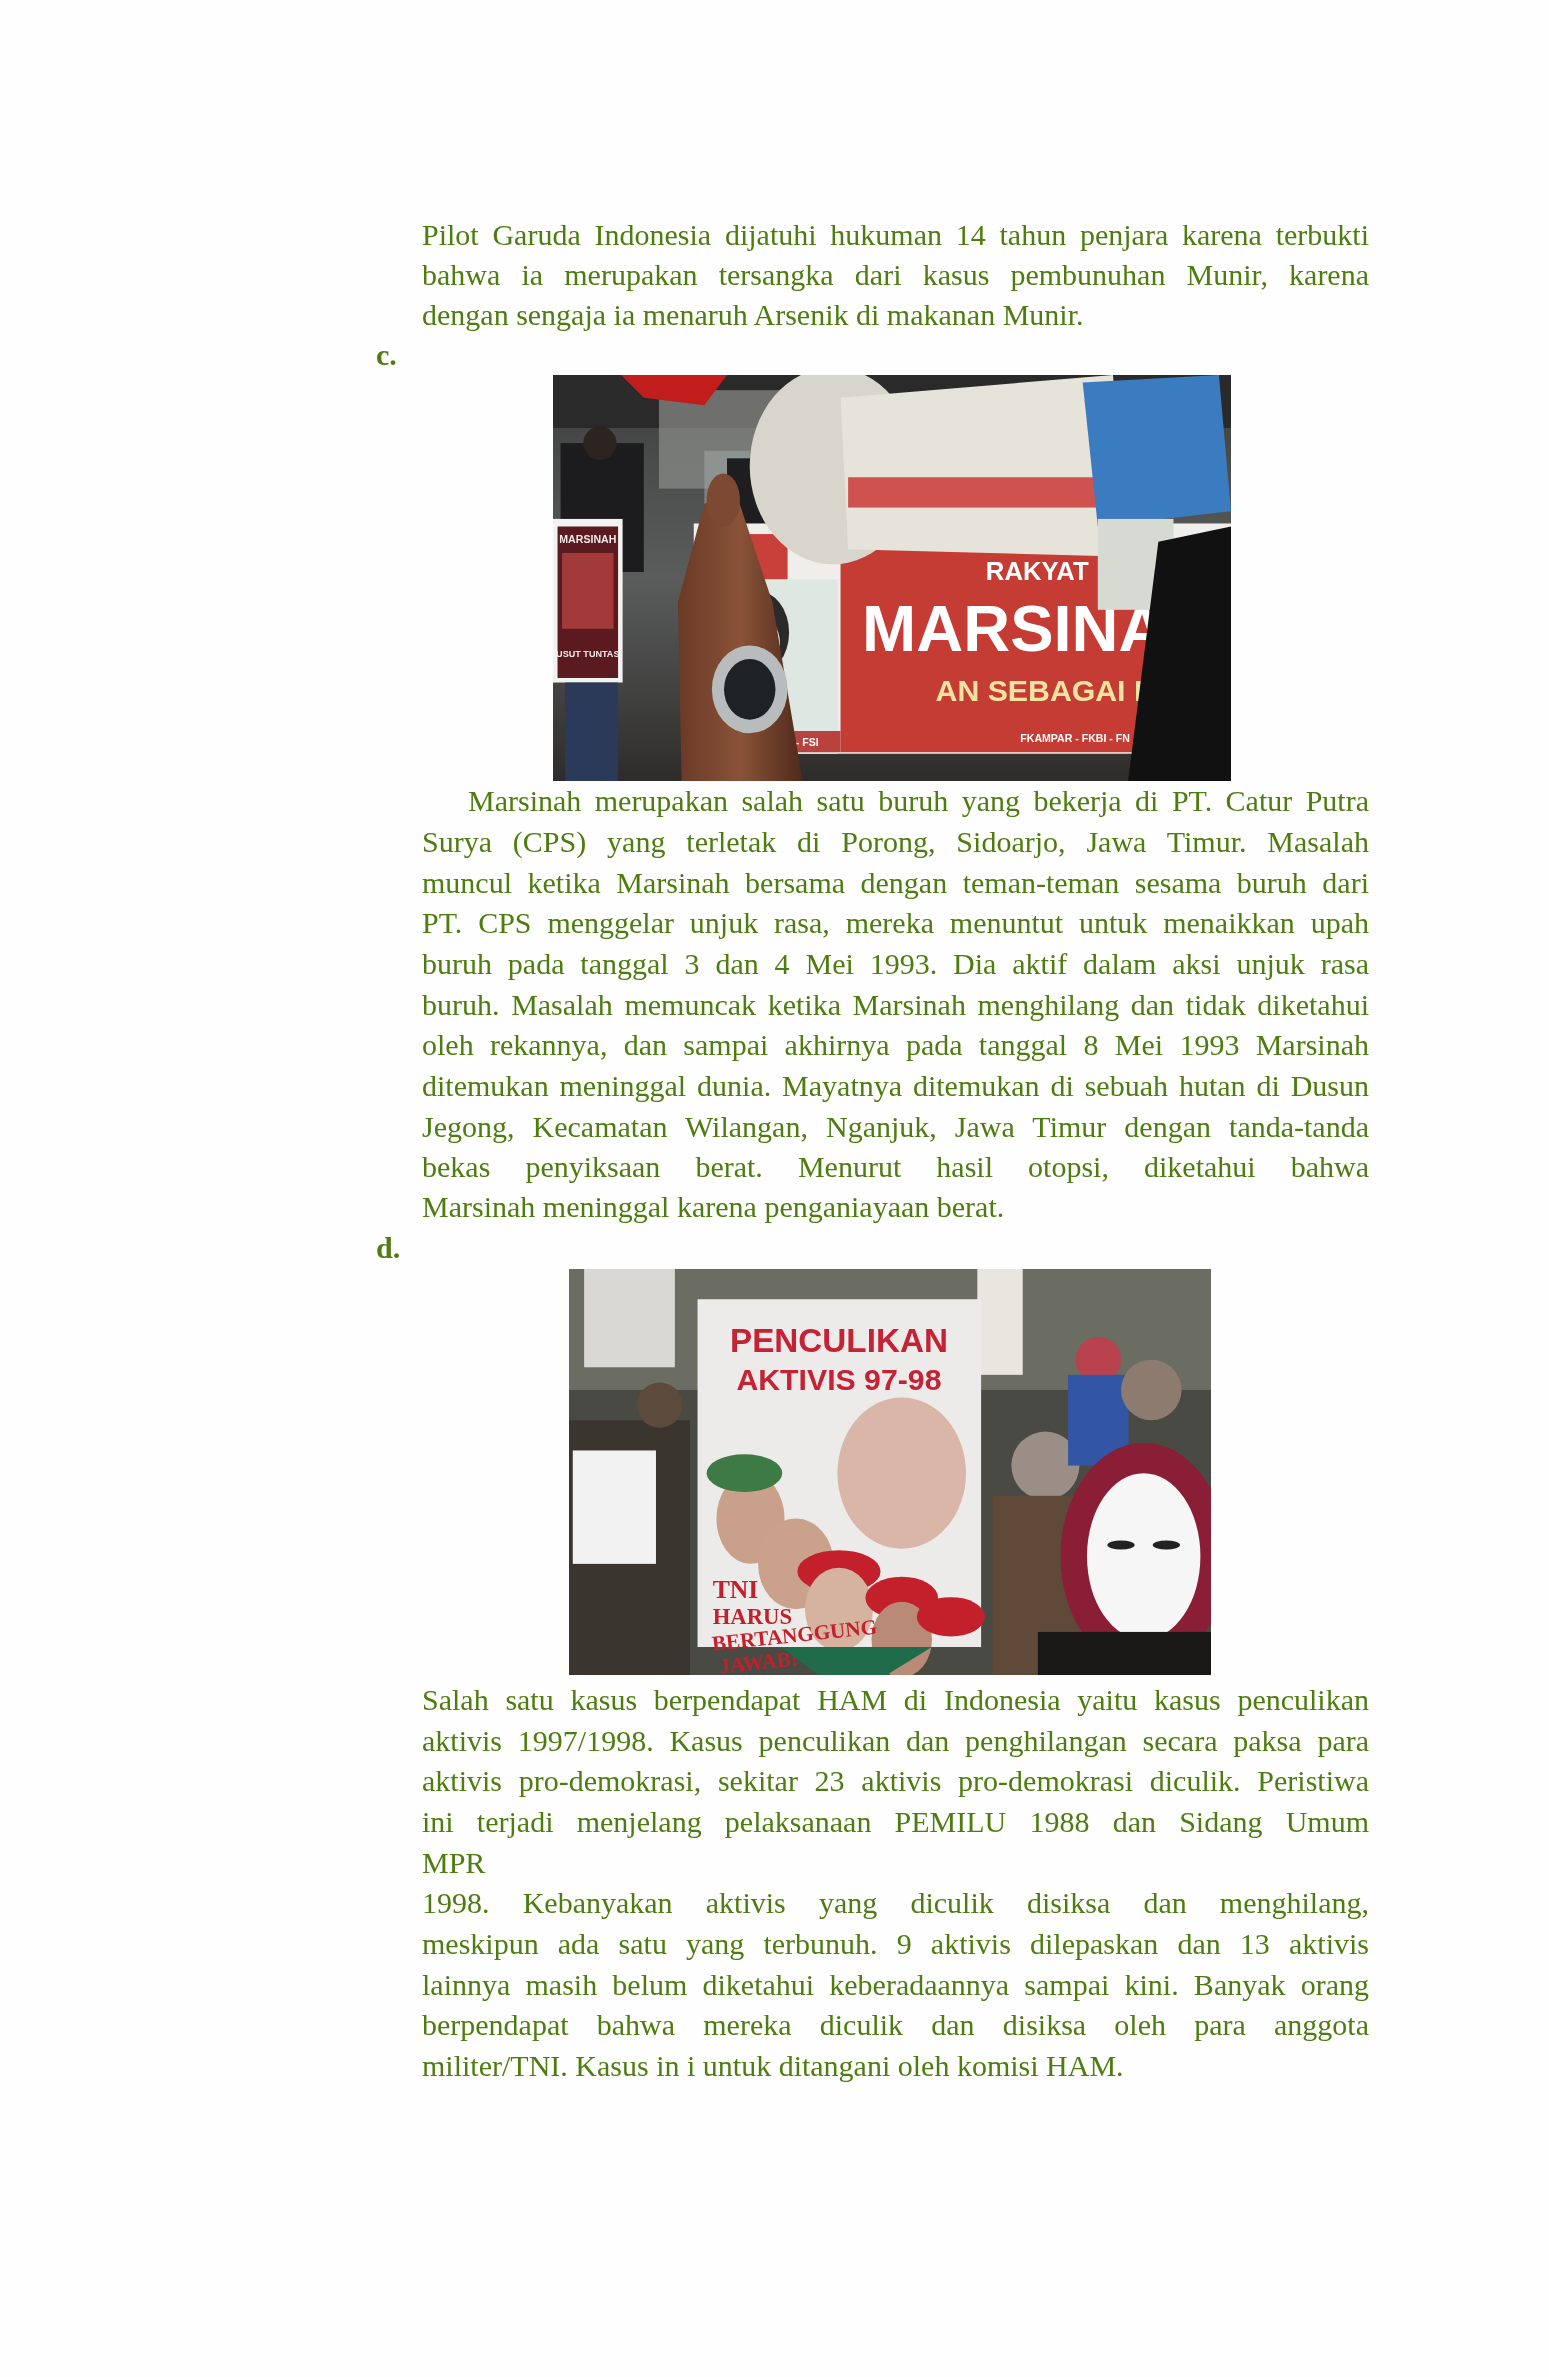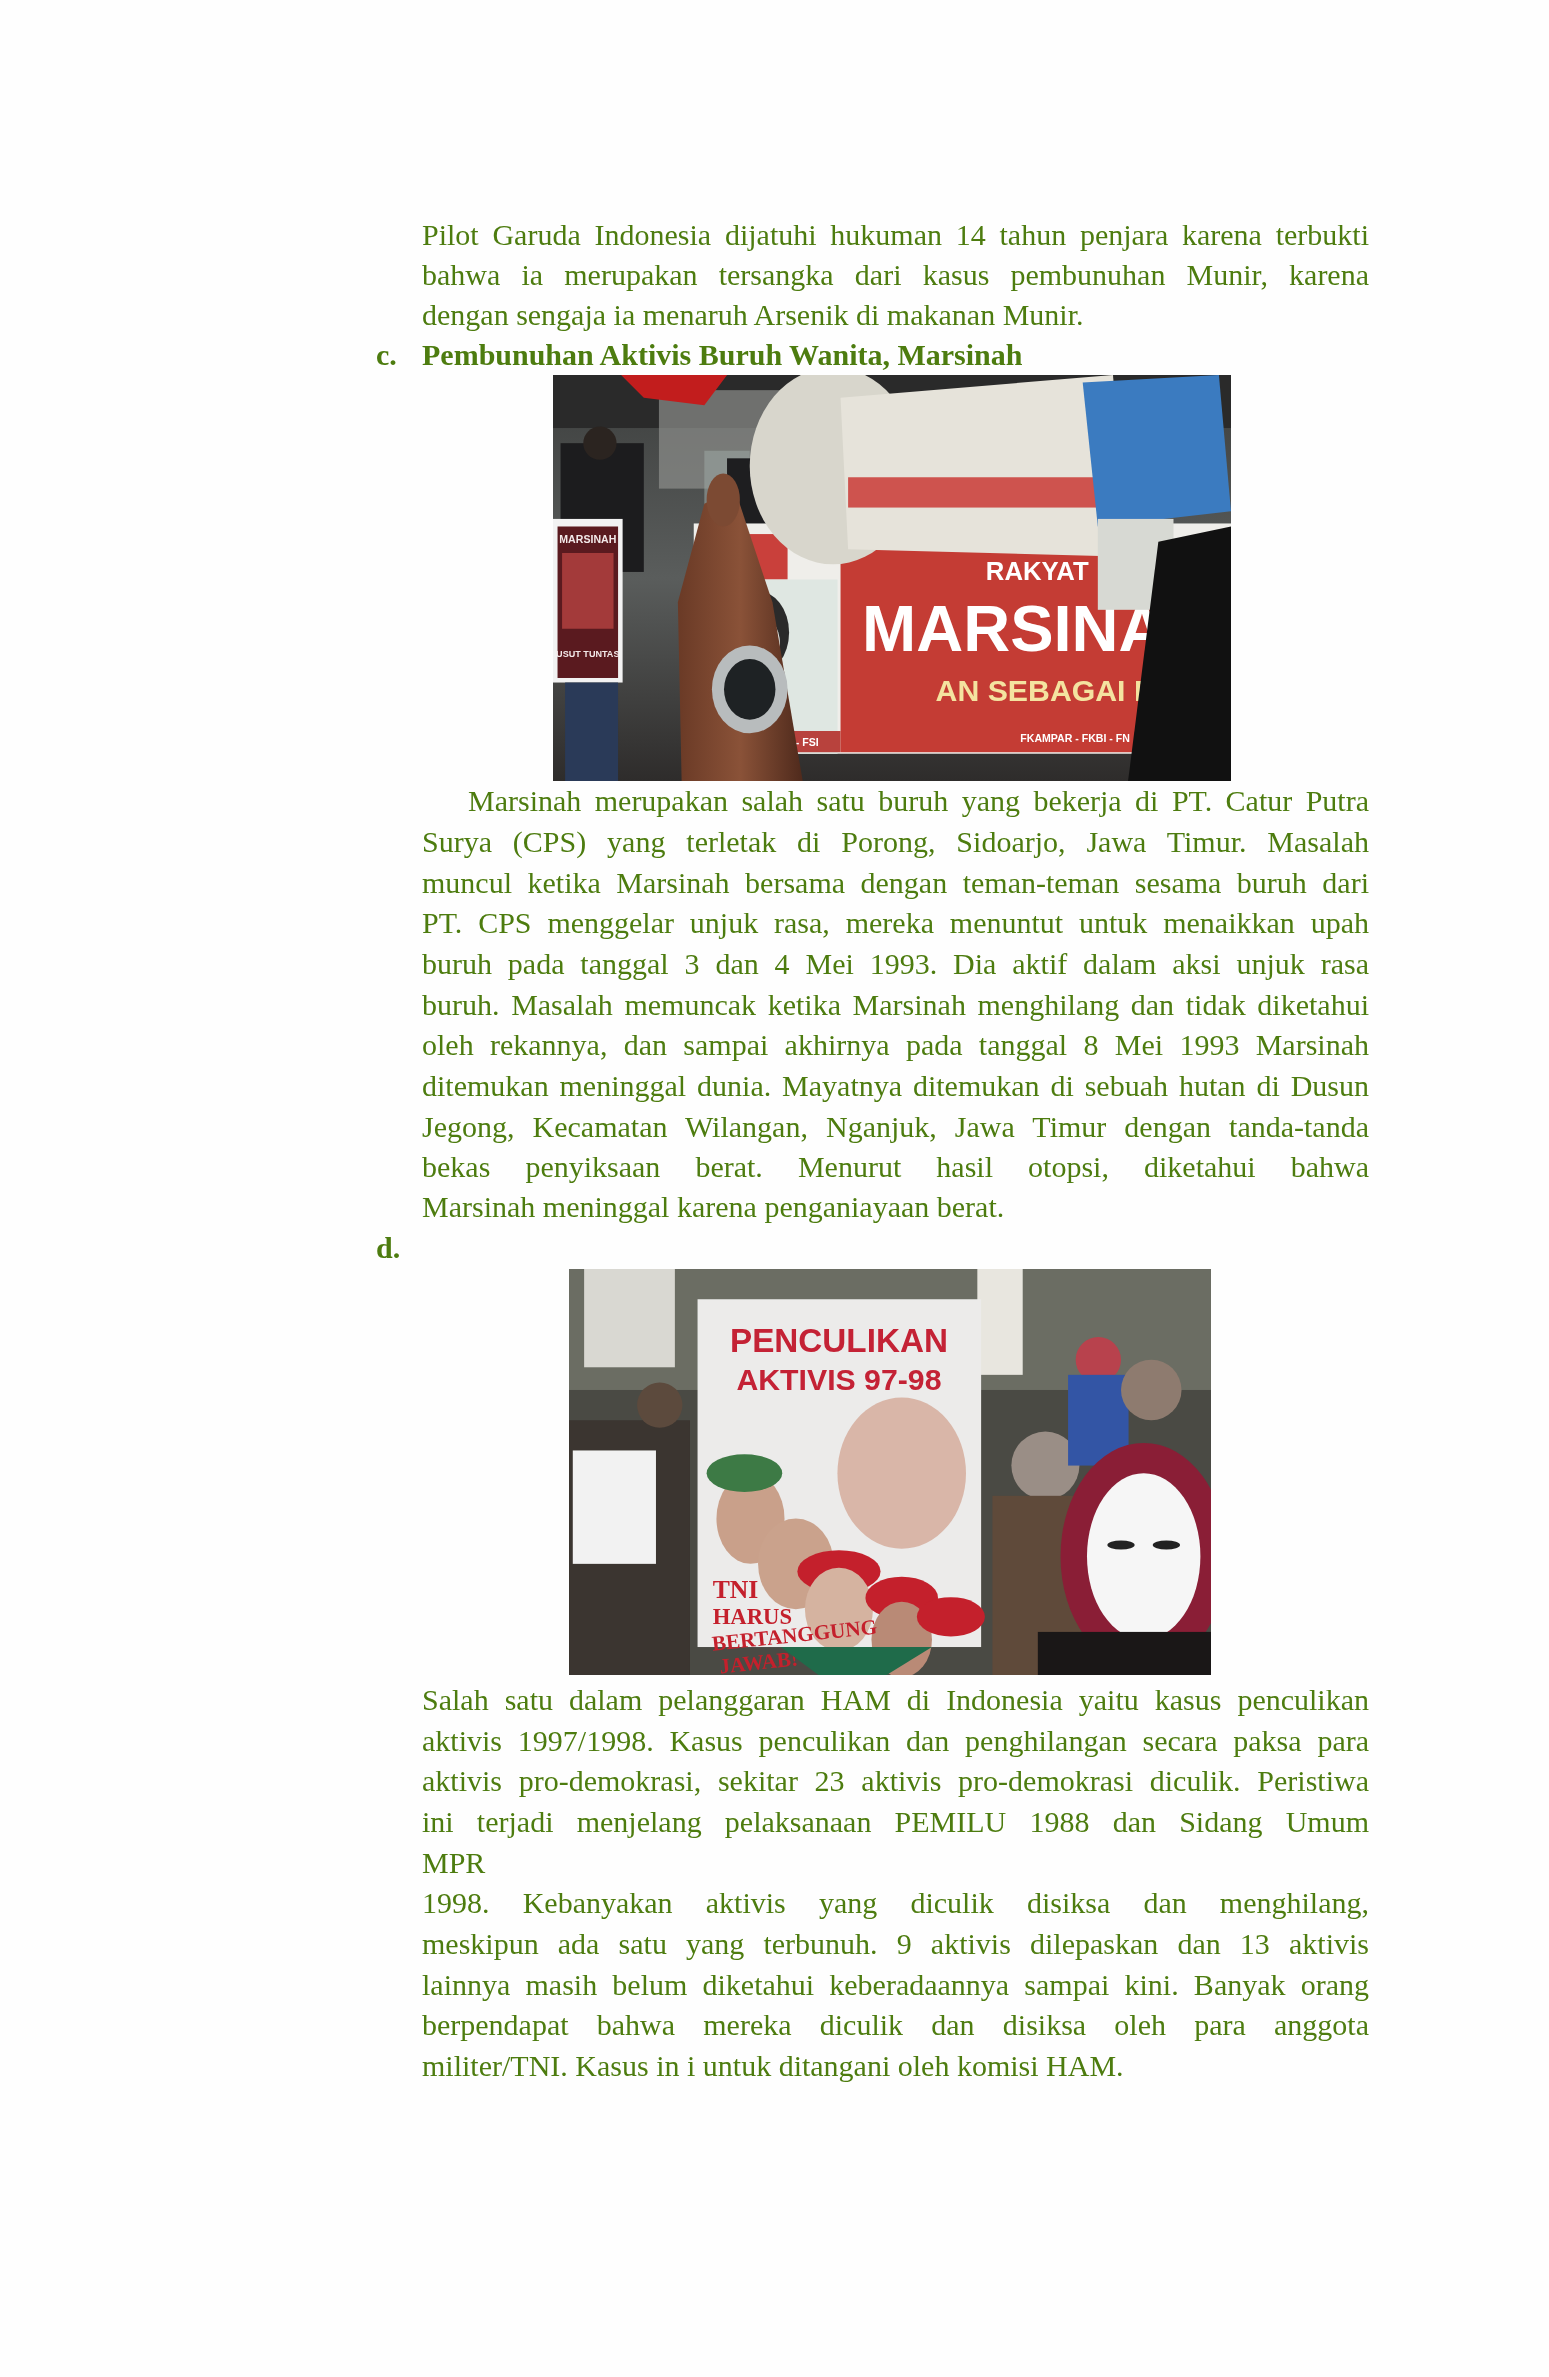--- a/index.html
+++ b/index.html
@@ -51,21 +51,20 @@
 
 <div id="page">
 
   <div>
     <div class="line j" style="top:214px">Pilot Garuda Indonesia dijatuhi hukuman 14 tahun penjara karena terbukti</div>
     <div class="line j" style="top:254px">bahwa ia merupakan tersangka dari kasus pembunuhan Munir, karena</div>
     <div class="line l" style="top:294px">dengan sengaja ia menaruh Arsenik di makanan Munir.</div>
   </div>
 
   <div class="heading marker" style="top:334px">c.</div>
-  <div class="heading htext" style="top:334px">Pembunuhan Aktivis Buruh Wanita, Marsinah</div>
 
   <div class="photo" style="left:521px; top:375px; width:678px; height:406px;text-align:right;">
     <svg viewBox="0 0 896 536" preserveAspectRatio="none">
       <defs>
         <linearGradient id="bg1" x1="0" y1="0" x2="0" y2="1">
           <stop offset="0" stop-color="#3d3f3e"></stop>
           <stop offset="0.5" stop-color="#5a5d5c"></stop>
           <stop offset="1" stop-color="#2e2c2b"></stop>
         </linearGradient>
         <linearGradient id="arm" x1="0" y1="0" x2="1" y2="0">
@@ -178,21 +177,21 @@
 
       <ellipse cx="760" cy="380" rx="110" ry="150" fill="#8a1e36"></ellipse>
       <ellipse cx="760" cy="380" rx="75" ry="110" fill="#f6f6f6"></ellipse>
       <ellipse cx="730" cy="365" rx="18" ry="6" fill="#222222"></ellipse>
       <ellipse cx="790" cy="365" rx="18" ry="6" fill="#222222"></ellipse>
       <rect x="620" y="480" width="229" height="57" fill="#1a1717"></rect>
     </svg>
   </div>
 
   <div>
-    <div class="line j" style="top:1679px">Salah satu dalam pelanggaran HAM di Indonesia yaitu kasus penculikan</div>
+    <div class="line j" style="top:1679px">Salah satu kasus berpendapat HAM di Indonesia yaitu kasus penculikan</div>
     <div class="line j" style="top:1720px">aktivis 1997/1998. Kasus penculikan dan penghilangan secara paksa para</div>
     <div class="line j" style="top:1760px">aktivis pro-demokrasi, sekitar 23 aktivis pro-demokrasi diculik. Peristiwa</div>
     <div class="line j" style="top:1801px">ini terjadi menjelang pelaksanaan PEMILU 1988 dan Sidang Umum</div>
     <div class="line l" style="top:1842px">MPR</div>
     <div class="line j" style="top:1882px">1998. Kebanyakan aktivis yang diculik disiksa dan menghilang,</div>
     <div class="line j" style="top:1923px">meskipun ada satu yang terbunuh. 9 aktivis dilepaskan dan 13 aktivis</div>
     <div class="line j" style="top:1964px">lainnya masih belum diketahui keberadaannya sampai kini. Banyak orang</div>
     <div class="line j" style="top:2004px">berpendapat bahwa mereka diculik dan disiksa oleh para anggota</div>
     <div class="line l" style="top:2045px">militer/TNI. Kasus in i untuk ditangani oleh komisi HAM.</div>
   </div>

